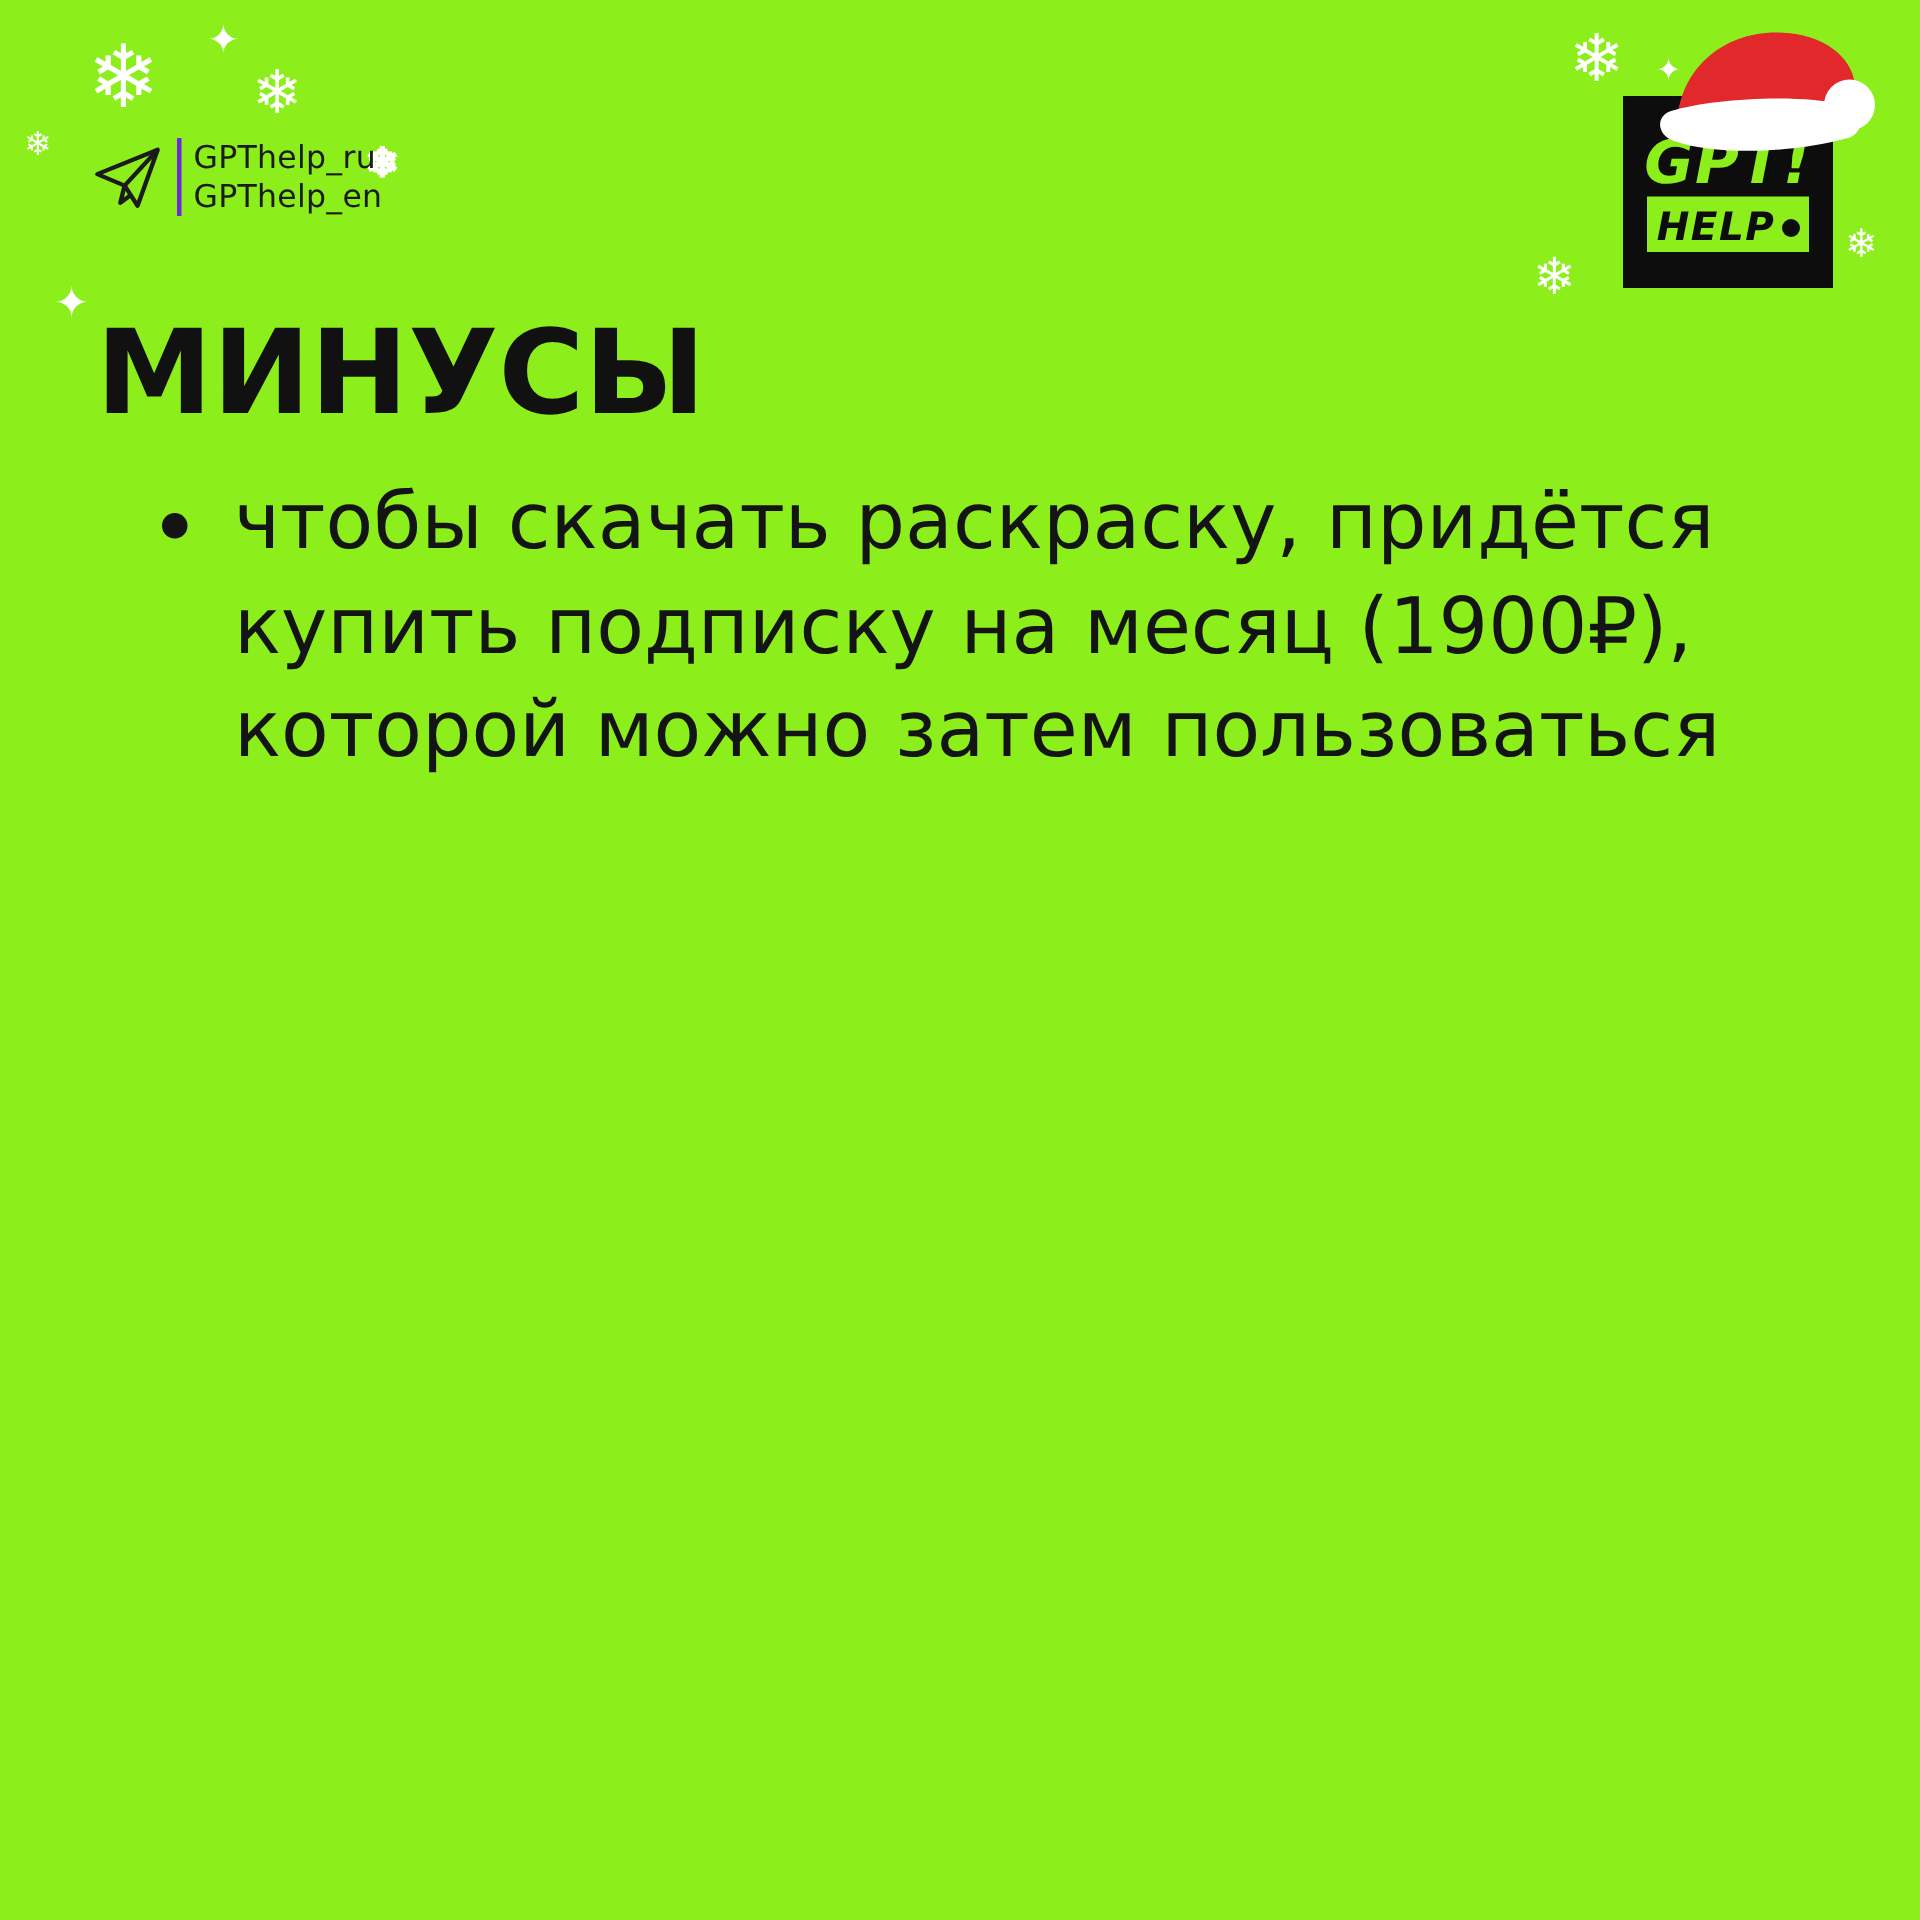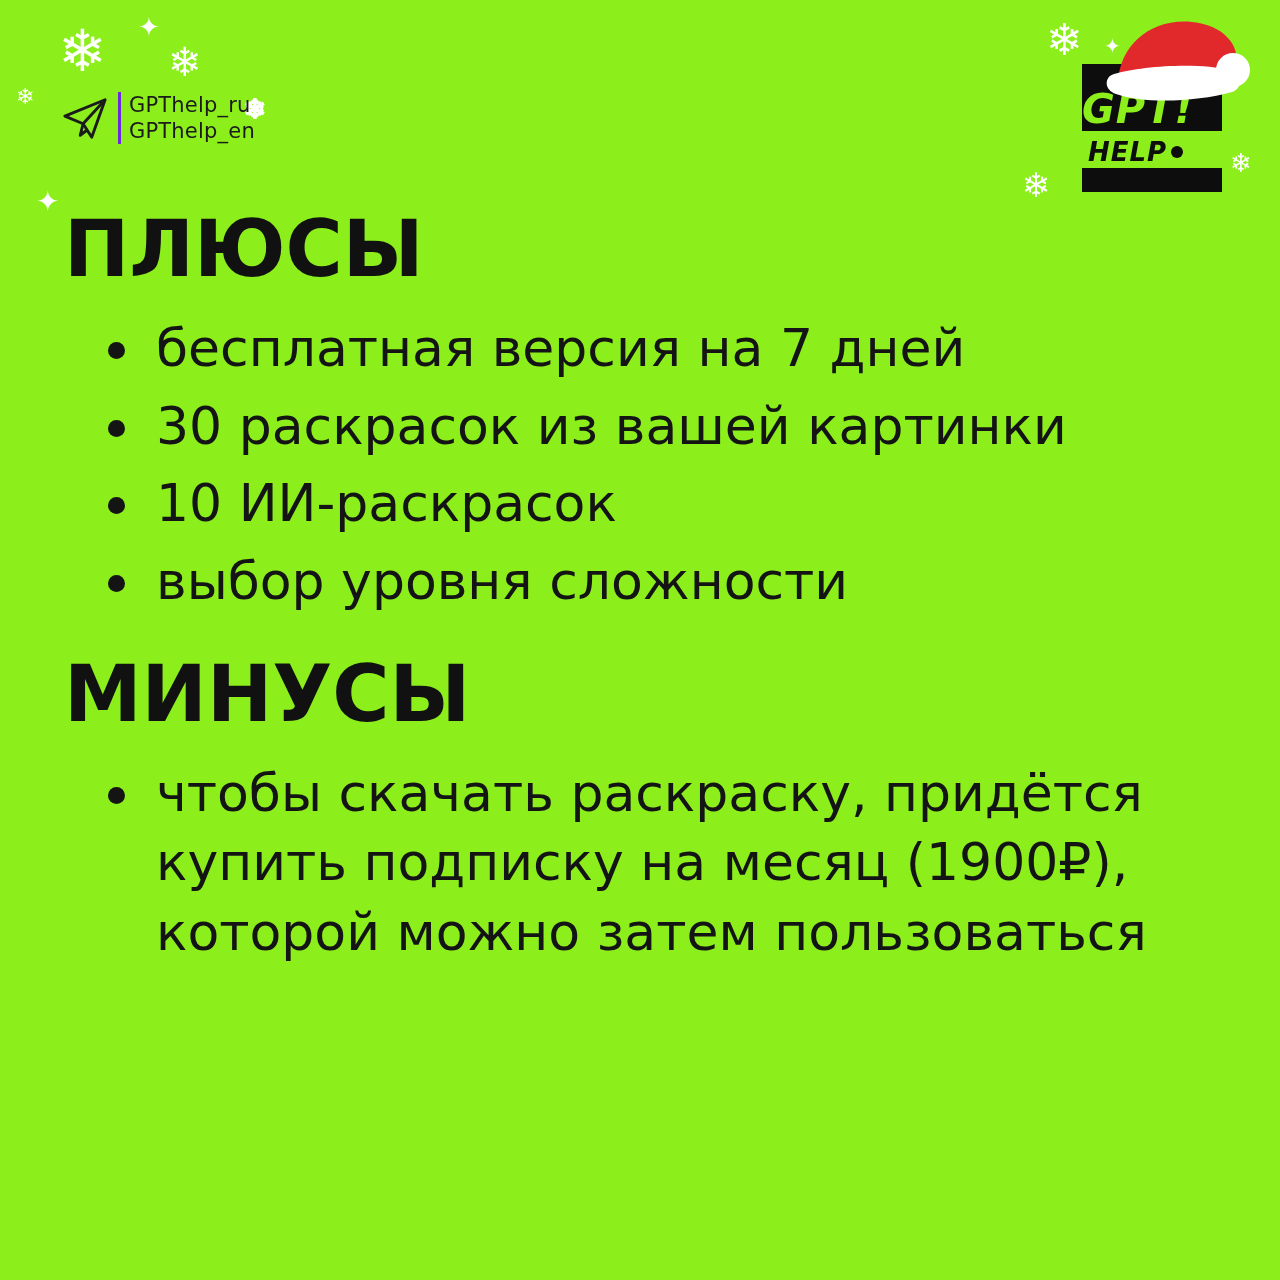--- a/index.html
+++ b/index.html
@@ -74,20 +74,21 @@
   }
   .logo-box {
     position: absolute;
     left: 0;
     top: 14px;
     width: 140px;
     height: 128px;
     background: #0d0d0d;
     display: flex;
     flex-direction: column;
+    align-items: center;
     justify-content: center;
     gap: 2px;
   }
   .logo-line1 {
     font-family: "DejaVu Sans", sans-serif;
     font-weight: bold;
     font-style: italic;
     font-size: 40px;
     color: #8CEF1C;
     letter-spacing: 1px;
@@ -206,29 +207,20 @@
     </div>
     <svg class="santa-hat" viewBox="0 0 150 96">
       <path d="M18 70 C20 32 52 6 92 10 C124 13 140 34 136 52 C133 64 120 70 108 68 L30 74 Z" fill="#E1282B"></path>
       <path d="M14 62 C40 54 98 50 130 58 C142 61 144 76 132 80 C96 90 44 92 16 82 C4 78 4 65 14 62 Z" fill="#FFFFFF"></path>
       <circle cx="133" cy="58" r="17" fill="#FFFFFF"></circle>
     </svg>
   </div>
 
   <div class="content">
 
-    <div class="section">
-      <h1 class="section-title">ПЛЮСЫ</h1>
-      <ul class="bullets">
-        <li>бесплатная версия на 7 дней</li>
-        <li>30 раскрасок из вашей картинки</li>
-        <li>10 ИИ-раскрасок</li>
-        <li>выбор уровня сложности</li>
-      </ul>
-    </div>
 
     <div class="section">
       <h1 class="section-title">МИНУСЫ</h1>
       <ul class="bullets">
         <li>чтобы скачать раскраску, придётся купить подписку на месяц (1900₽), которой можно затем пользоваться</li>
       </ul>
     </div>
 
   </div>
 </div>

